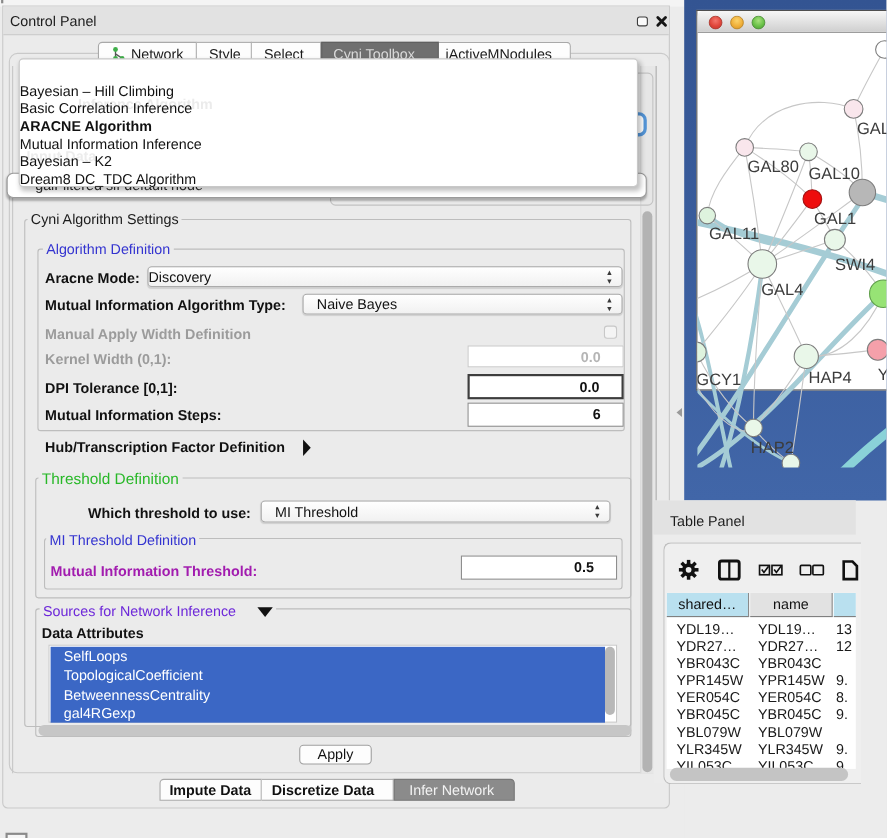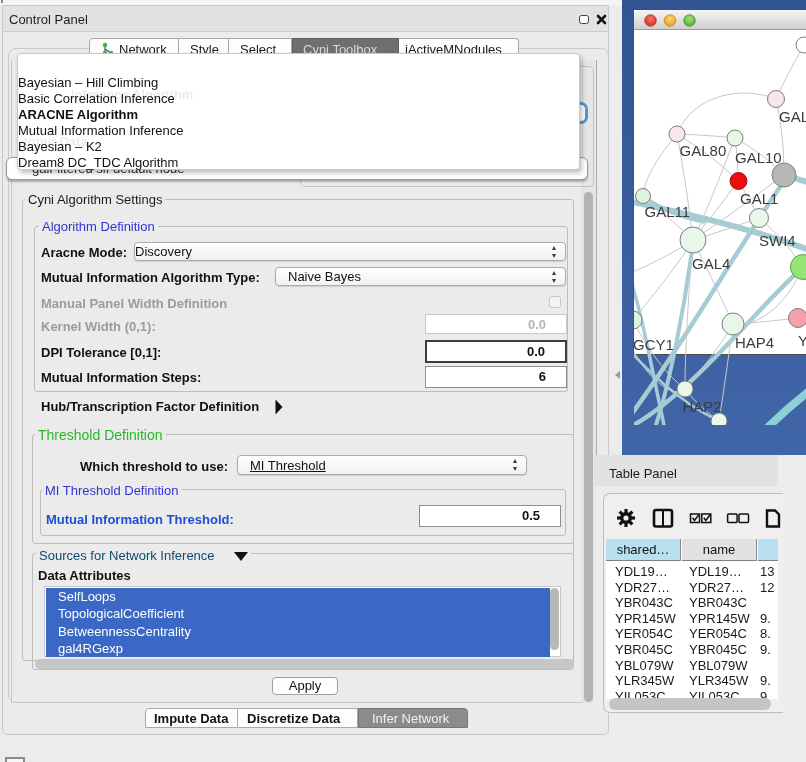--- a/index.html
+++ b/index.html
@@ -76,53 +76,53 @@
       <span style="">Discovery</span>
       <span class="arr"></span>
     </div>
 
   <div class="abs b" style="left:41px; top:270px; font-size:13px; color:#111;">Mutual Information Algorithm Type:</div>
   <div class="abs combo" style="left:275px; top:267px; width:291px; height:19px;">
       <span style="margin-left:12px;">Naive Bayes</span>
       <span class="arr"></span>
     </div>
 
-  <div class="abs b" style="left:41px; top:296px; font-size:13px; color:#9b9b9b;">Manual Panel Width Definition</div>
+  <div class="abs b" style="left:41px; top:296px; font-size:13px; color:#9b9b9b;">Manual Apply Width Definition</div>
   <div class="abs" style="left:549px; top:296px; width:12px; height:12px; border:1px solid #c8c8c8; border-radius:3px; background:#f4f4f4;"></div>
 
   <div class="abs b" style="left:41px; top:319px; font-size:13px; color:#9b9b9b;">Kernel Width (0,1):</div>
   <div class="abs field" style="left:425px; top:314px; width:142px; height:20px; border:1px solid #c9c9c9; color:#b5b5b5;">0.0</div>
 
   <div class="abs b" style="left:41px; top:345px; font-size:13px; color:#111;">DPI Tolerance [0,1]:</div>
   <div class="abs field" style="left:425px; top:340px; width:142px; height:23px; border:2px solid #3d3d3d; color:#111;">0.0</div>
 
   <div class="abs b" style="left:41px; top:370px; font-size:13px; color:#111;">Mutual Information Steps:</div>
   <div class="abs field" style="left:425px; top:366px; width:142px; height:22px; border:1px solid #8e8e8e; color:#111;">6</div>
 
   <div class="abs b" style="left:41px; top:399px; font-size:13px; color:#111;">Hub/Transcription Factor Definition</div>
   <svg class="abs" style="left:275px; top:399px;" width="8" height="16" viewBox="0 0 8 16">
       <path d="M0.5 0.5 L7.5 8 L0.5 15.5 Z" fill="#111"></path>
     </svg>
 
   <div class="abs" style="left:32px; top:434px; width:542px; height:110px; border:1px solid #bdbdbd; border-radius:3px;"></div>
   <div class="abs" style="left:35px; top:427px; background:#ebebeb; padding:0 3px; font-size:14px; color:#28b828;">Threshold Definition</div>
 
   <div class="abs b" style="left:80px; top:459px; font-size:13px; color:#111;">Which threshold to use:</div>
-  <div class="abs combo" style="left:237px; top:455px; width:290px; height:20px;text-decoration:underline;">
+  <div class="abs combo" style="left:237px; top:455px; width:318px; height:20px;">
       <span style="margin-left:12px;">MI Threshold</span>
       <span class="arr"></span>
     </div>
 
   <div class="abs" style="left:40px; top:489px; width:526px; height:47px; border:1px solid #bdbdbd; border-radius:3px;"></div>
   <div class="abs" style="left:42px; top:483px; background:#ebebeb; padding:0 3px; font-size:13px; color:#3434d0;">MI Threshold Definition</div>
-  <div class="abs b" style="left:46px; top:512px; font-size:13px; color:#1d4ed8;text-align:center;">Mutual Information Threshold:</div>
+  <div class="abs b" style="left:46px; top:512px; font-size:13px; color:#a21caf;text-align:center;">Mutual Information Threshold:</div>
   <div class="abs field" style="left:419px; top:505px; width:142px; height:22px; border:1px solid #8e8e8e; color:#111;">0.5</div>
 
   <div class="abs" style="left:32px; top:553px; width:542px; height:117px; border:1px solid #bdbdbd; border-radius:3px;"></div>
-  <div class="abs" style="left:36px; top:548px; background:#ebebeb; padding:0 3px; font-size:13px; color:#0c4a6e;">Sources for Network Inference <span style="display:inline-block; width:0; height:0; border-left:7px solid transparent; border-right:7px solid transparent; border-top:9px solid #111; vertical-align:middle; margin-left:16px;"></span></div>
+  <div class="abs" style="left:36px; top:548px; background:#ebebeb; padding:0 3px; font-size:13px; color:#6d28d9;">Sources for Network Inference <span style="display:inline-block; width:0; height:0; border-left:7px solid transparent; border-right:7px solid transparent; border-top:9px solid #111; vertical-align:middle; margin-left:16px;"></span></div>
 
   <div class="abs b" style="left:38px; top:568px; font-size:13px; color:#111;">Data Attributes</div>
 
   <div class="abs" style="left:44px; top:586px; width:517px; height:71px; background:#fff; border:1px solid #c8c8c8;">
     <div style="position:absolute; left:1px; top:1px; width:504px; height:69px; background:#3b67c5; color:#fff; font-size:13px; padding-left:12px; line-height:17.4px;">SelfLoops<br>TopologicalCoefficient<br>BetweennessCentrality<br>gal4RGexp</div>
   </div>
   <div class="abs" style="left:550px; top:588px; width:9px; height:62px; background:#b8b8b8; border-radius:5px;"></div>
 
   <div class="abs" style="left:35px; top:659px; width:539px; height:10px; background:#c6c6c6; border-radius:5px;"></div>
 

